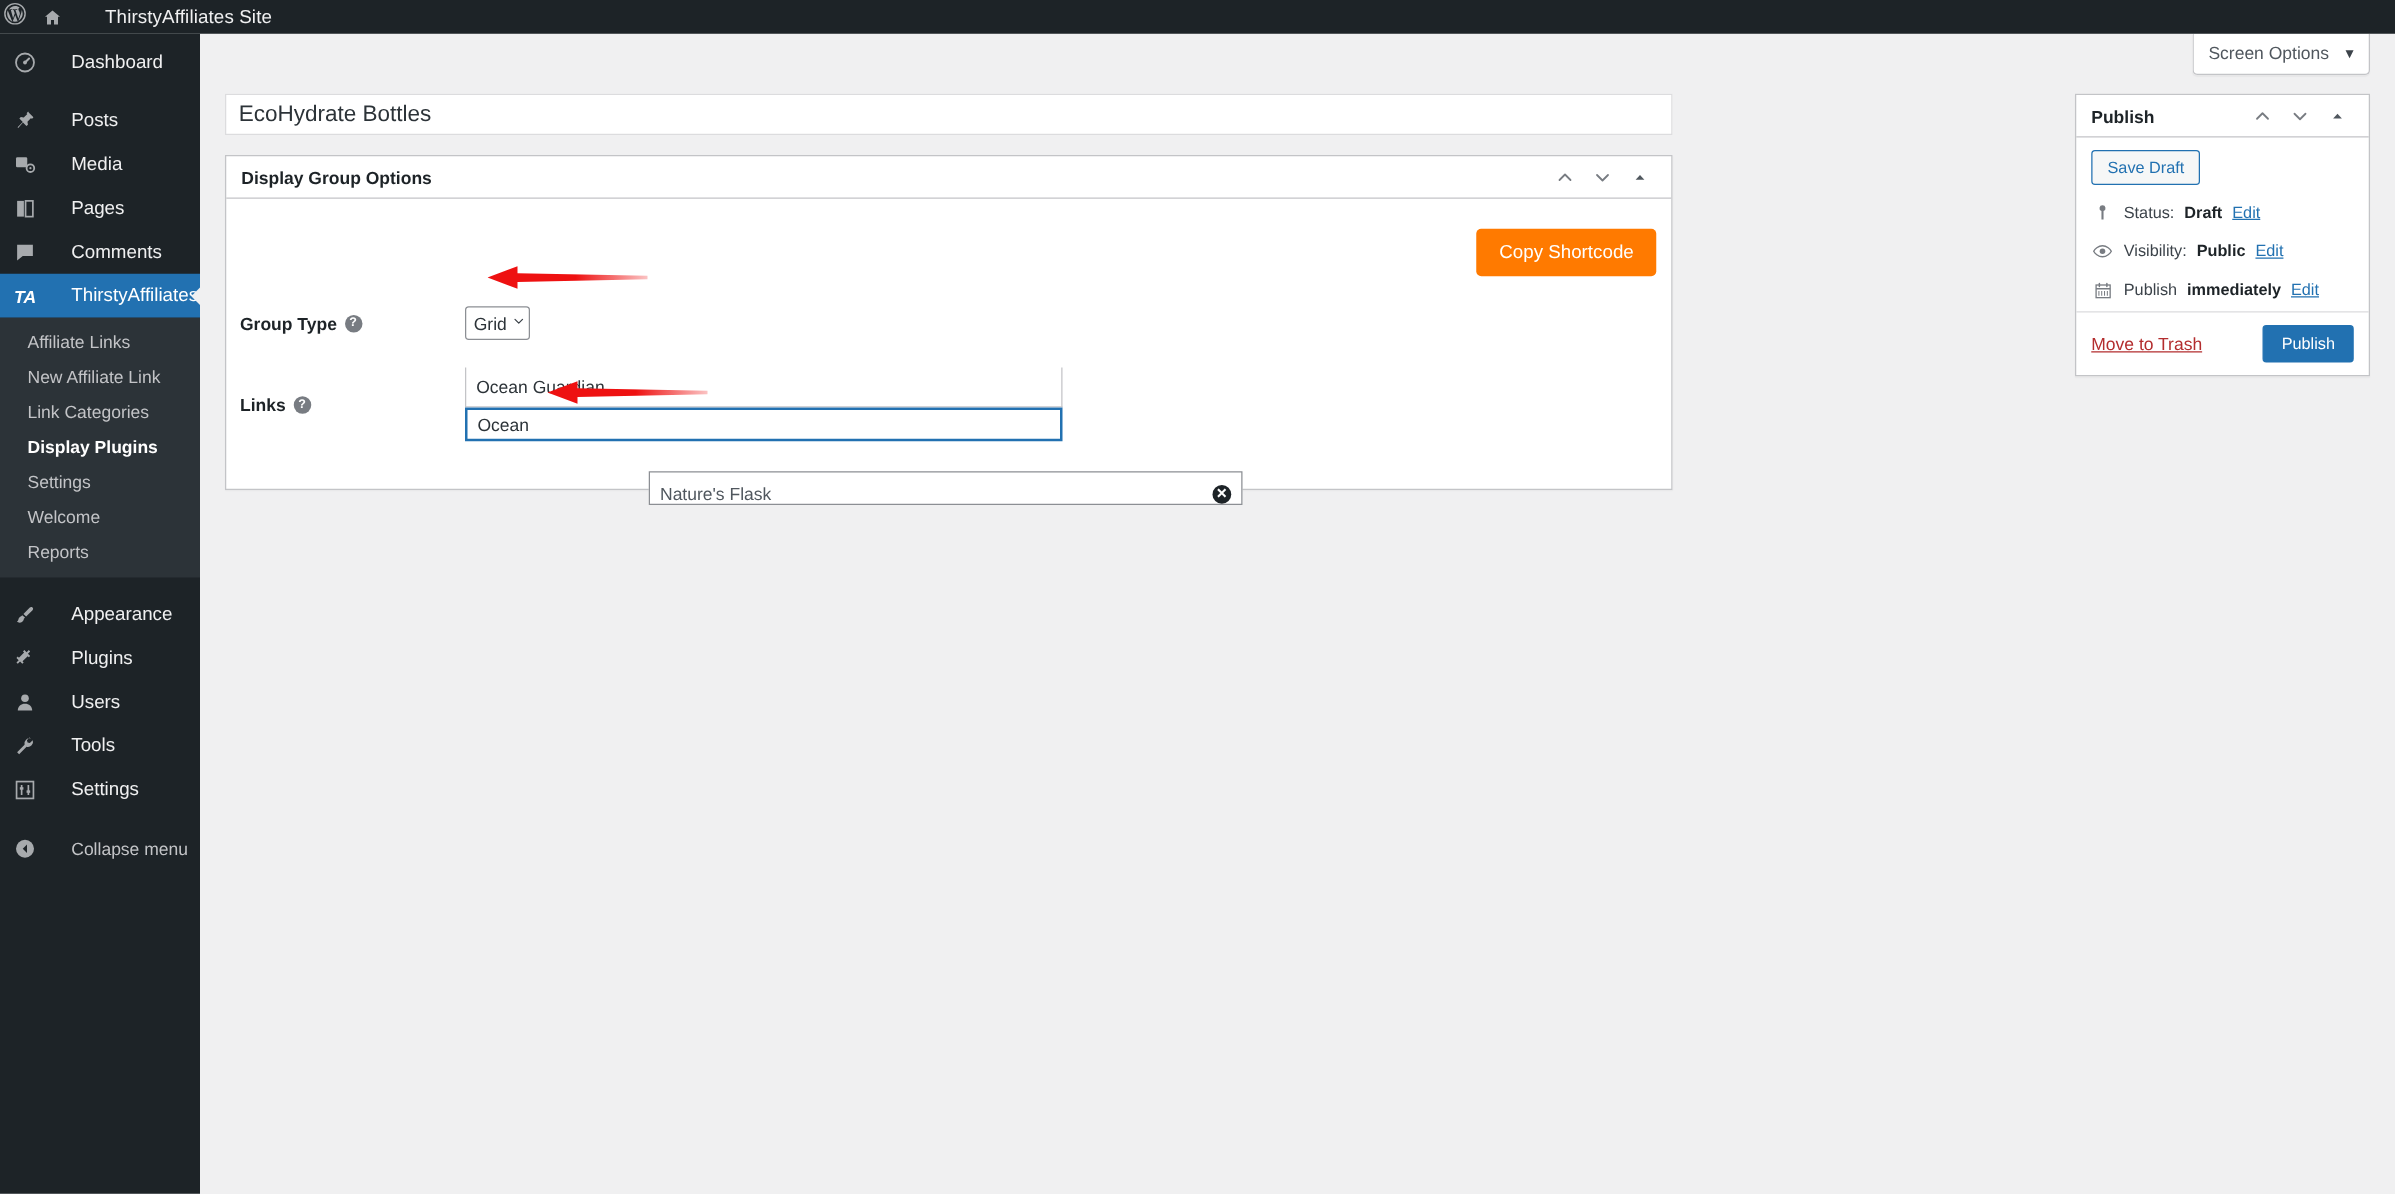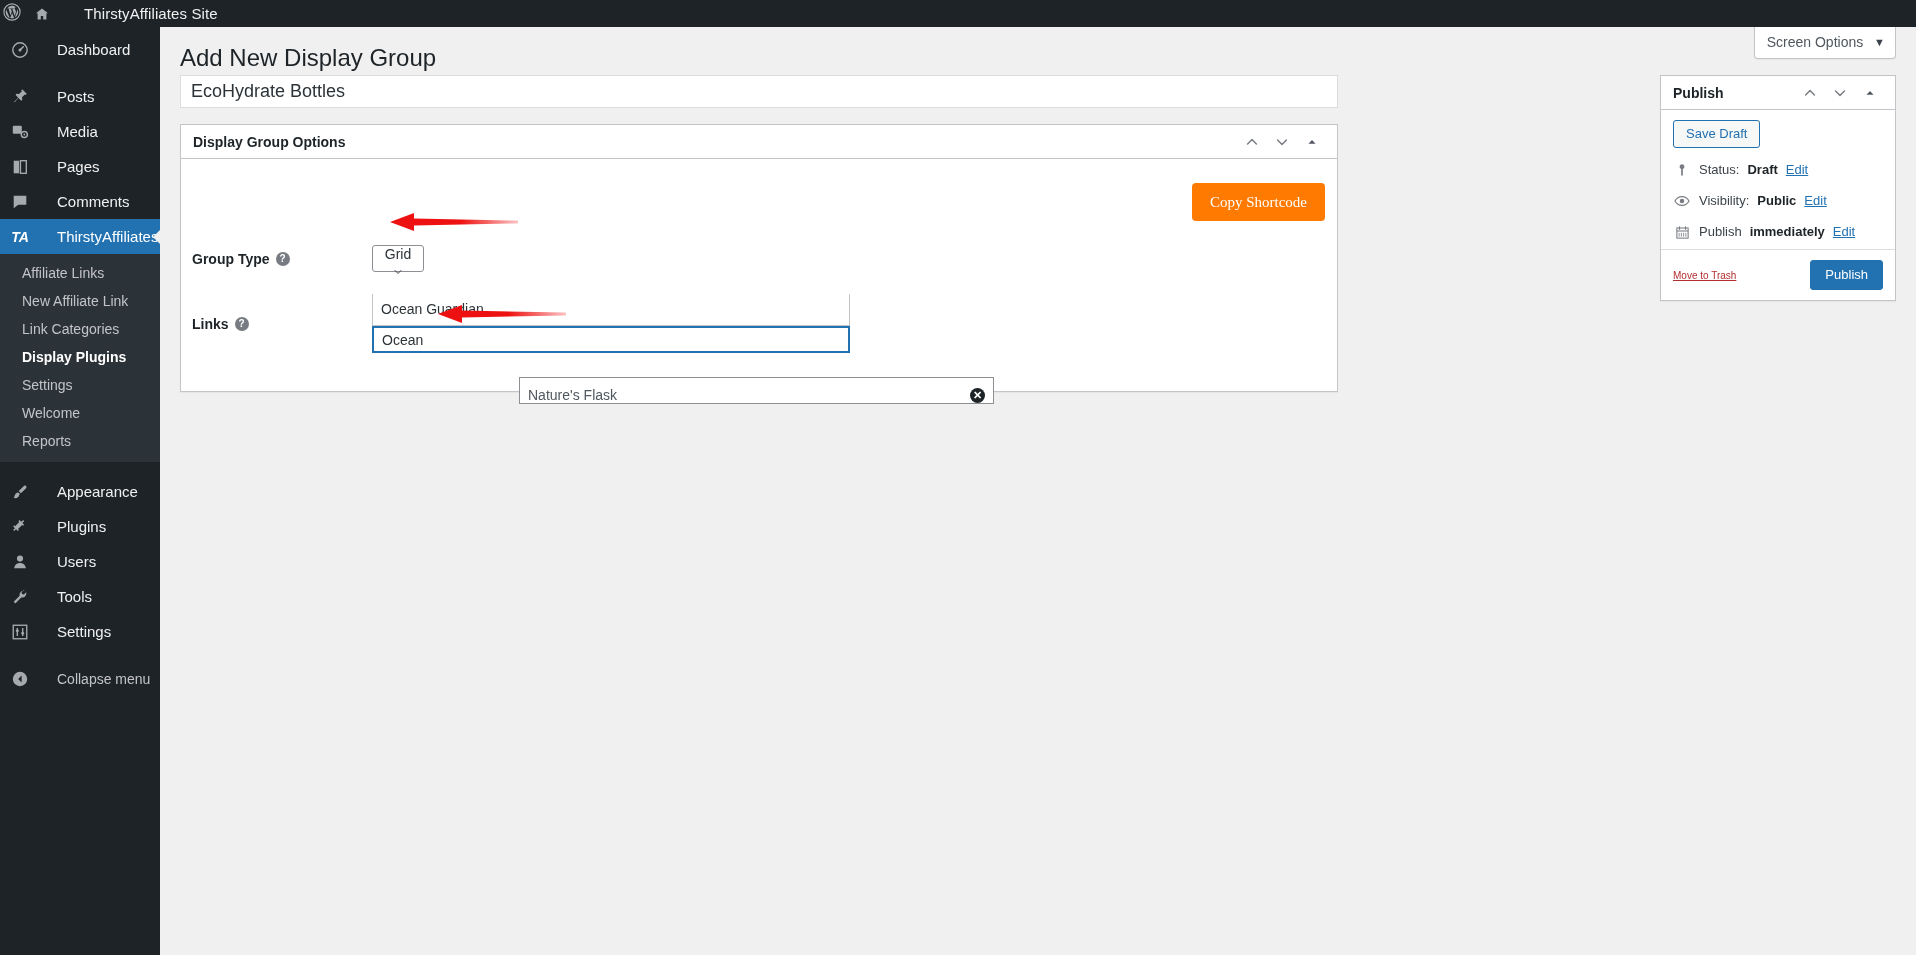--- a/index.html
+++ b/index.html
@@ -105,21 +105,21 @@
   }
   .hndl-btns { display: flex; align-items: center; gap: 4px; }
   .hndl-btn { width: 26px; height: 26px; display: flex; align-items: center; justify-content: center; }
 
   .inside { position: relative; height: 233px; }
 
   #copy-shortcode {
     position: absolute; top: 24px; right: 12px;
     background: #ff7a00; color: #fff;
     border: none; border-radius: 4px;
-    font-size: 15px; font-family: Liberation Serif, serif;
+    font-size: 15px; font-family: Liberation Sans, sans-serif;
     padding: 10px 18px; line-height: 18px;
     cursor: pointer;
   }
 
   .field-row { position: absolute; display: flex; }
   .field-label {
     width: 180px; font-size: 14px; font-weight: 600; color: #1d2327;
     display: flex; align-items: center; gap: 6px;
   }
   .help-dot {
@@ -129,21 +129,21 @@
     display: inline-flex; align-items: center; justify-content: center;
     line-height: 1;
   }
 
   #grouptype-row { top: 86px; left: 11px; }
   #group-type-select {
     width: 52px; height: 27px;
     border: 1px solid #8c8f94; border-radius: 3px;
     background: #fff; color: #2c3338; font-size: 14px;
     padding: 0 6px; font-family: "Liberation Sans", sans-serif;
-    display: flex; align-items: center; gap: 5px; flex-direction: column;
+    display: flex; align-items: center; gap: 5px;
   }
   .sel-caret { font-size: 10px; color: #3c434a; }
 
   #links-row { top: 135px; left: 11px; }
   #links-fields { position: relative; }
   #links-search {
     width: 478px; height: 27px;
     border: 2px solid #2271b1; background: #fff;
     font-size: 14px; color: #2c3338;
     padding: 0 8px; font-family: "Liberation Sans", sans-serif;
@@ -192,21 +192,21 @@
     line-height: 18px;
   }
   .misc-row .mico { width: 18px; display: flex; justify-content: center; }
   .misc-row b { font-weight: 700; color: #1d2327; }
   .edit-link { color: #2271b1; text-decoration: underline; cursor: pointer; }
   .major-actions {
     border-top: 1px solid #dcdcde;
     padding: 10px 12px;
     display: flex; align-items: center; justify-content: space-between;
   }
-  #move-to-trash { color: #b32d2e; text-decoration: underline; font-size: 10px; cursor: pointer; }
+  #move-to-trash { color: #b32d2e; text-decoration: underline; font-size: 14px; cursor: pointer; }
   #publish-btn {
     background: #2271b1; color: #fff; border: 1px solid #2271b1;
     border-radius: 3px; font-size: 13px;
     font-family: "Liberation Sans", sans-serif;
     padding: 6px 14px; line-height: 16px; cursor: pointer;
   }
 
   
   .annot { position: absolute; pointer-events: none; z-index: 60; }
 </style>
@@ -365,21 +365,20 @@
   </div>
 </div>
 
 <div id="wpbody">
 
   <div id="screen-options-btn">
     <span>Screen Options</span>
     <span class="caret-dn">▼</span>
   </div>
 
-  <h1 id="page-title">Add New Display Group</h1>
 
   <div id="title-wrap">
     <input id="title-input" type="text" value="EcoHydrate Bottles" style="">
   </div>
 
   <div id="dgo-box">
     <div class="postbox-header">
       <h2>Display Group Options</h2>
       <div class="hndl-btns">
         <span class="hndl-btn">

